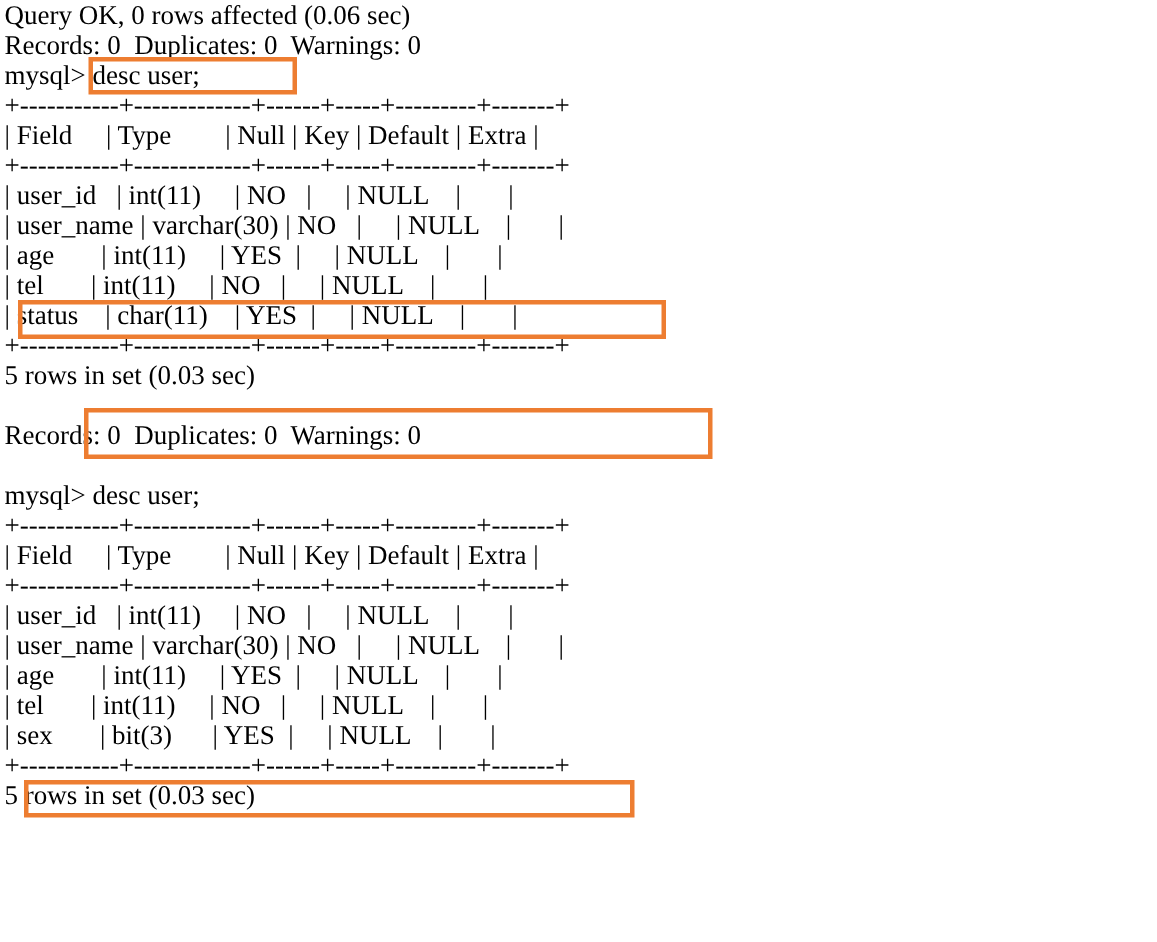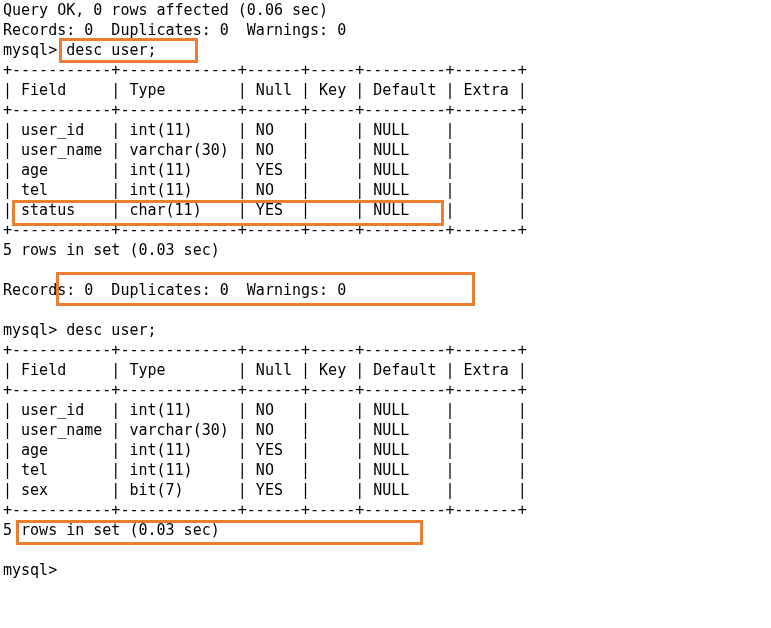--- a/index.html
+++ b/index.html
@@ -20,22 +20,23 @@
   }
   .lines {
     position: absolute;
     left: 3px;
     top: 0;
   }
   .line {
     white-space: pre;
     height: 20px;
     line-height: 20px;
-    font-size: 15px;
+    font-size: 18px;
     color: #000000;
+    font-family: Liberation Serif, serif;
   }
   .hbox {
     position: absolute;
     border: 3px solid #ED7D31;
     background: transparent;
     pointer-events: none;
   }
   .hbox-desc  { left: 59px;  top: 38px;  width: 139px; height: 25px; }
   .hbox-status{ left: 12px;  top: 200px; width: 432px; height: 26px; }
   .hbox-alter { left: 56px;  top: 272px; width: 419px; height: 34px; }
@@ -67,26 +68,25 @@
     <div class="line"></div>
     <div class="line">mysql&gt; desc user;</div>
 
     <div class="line">+-----------+-------------+------+-----+---------+-------+</div>
     <div class="line">| Field     | Type        | Null | Key | Default | Extra |</div>
     <div class="line">+-----------+-------------+------+-----+---------+-------+</div>
     <div class="line">| user_id   | int(11)     | NO   |     | NULL    |       |</div>
     <div class="line">| user_name | varchar(30) | NO   |     | NULL    |       |</div>
     <div class="line">| age       | int(11)     | YES  |     | NULL    |       |</div>
     <div class="line">| tel       | int(11)     | NO   |     | NULL    |       |</div>
-    <div class="line">| sex       | bit(7)      | YES  |     | NULL    |       |</div>
+    <div class="line">| sex       | bit(3)      | YES  |     | NULL    |       |</div>
     <div class="line">+-----------+-------------+------+-----+---------+-------+</div>
     <div class="line">5 rows in set (0.03 sec)</div>
     <div class="line"></div>
 
-    <div class="line">mysql&gt;</div>
   </div>
 
   <div class="hbox hbox-desc"></div>
   <div class="hbox hbox-status"></div>
   <div class="hbox hbox-alter"></div>
   <div class="hbox hbox-sex"></div>
 
 </div>
 
 </body></html>

